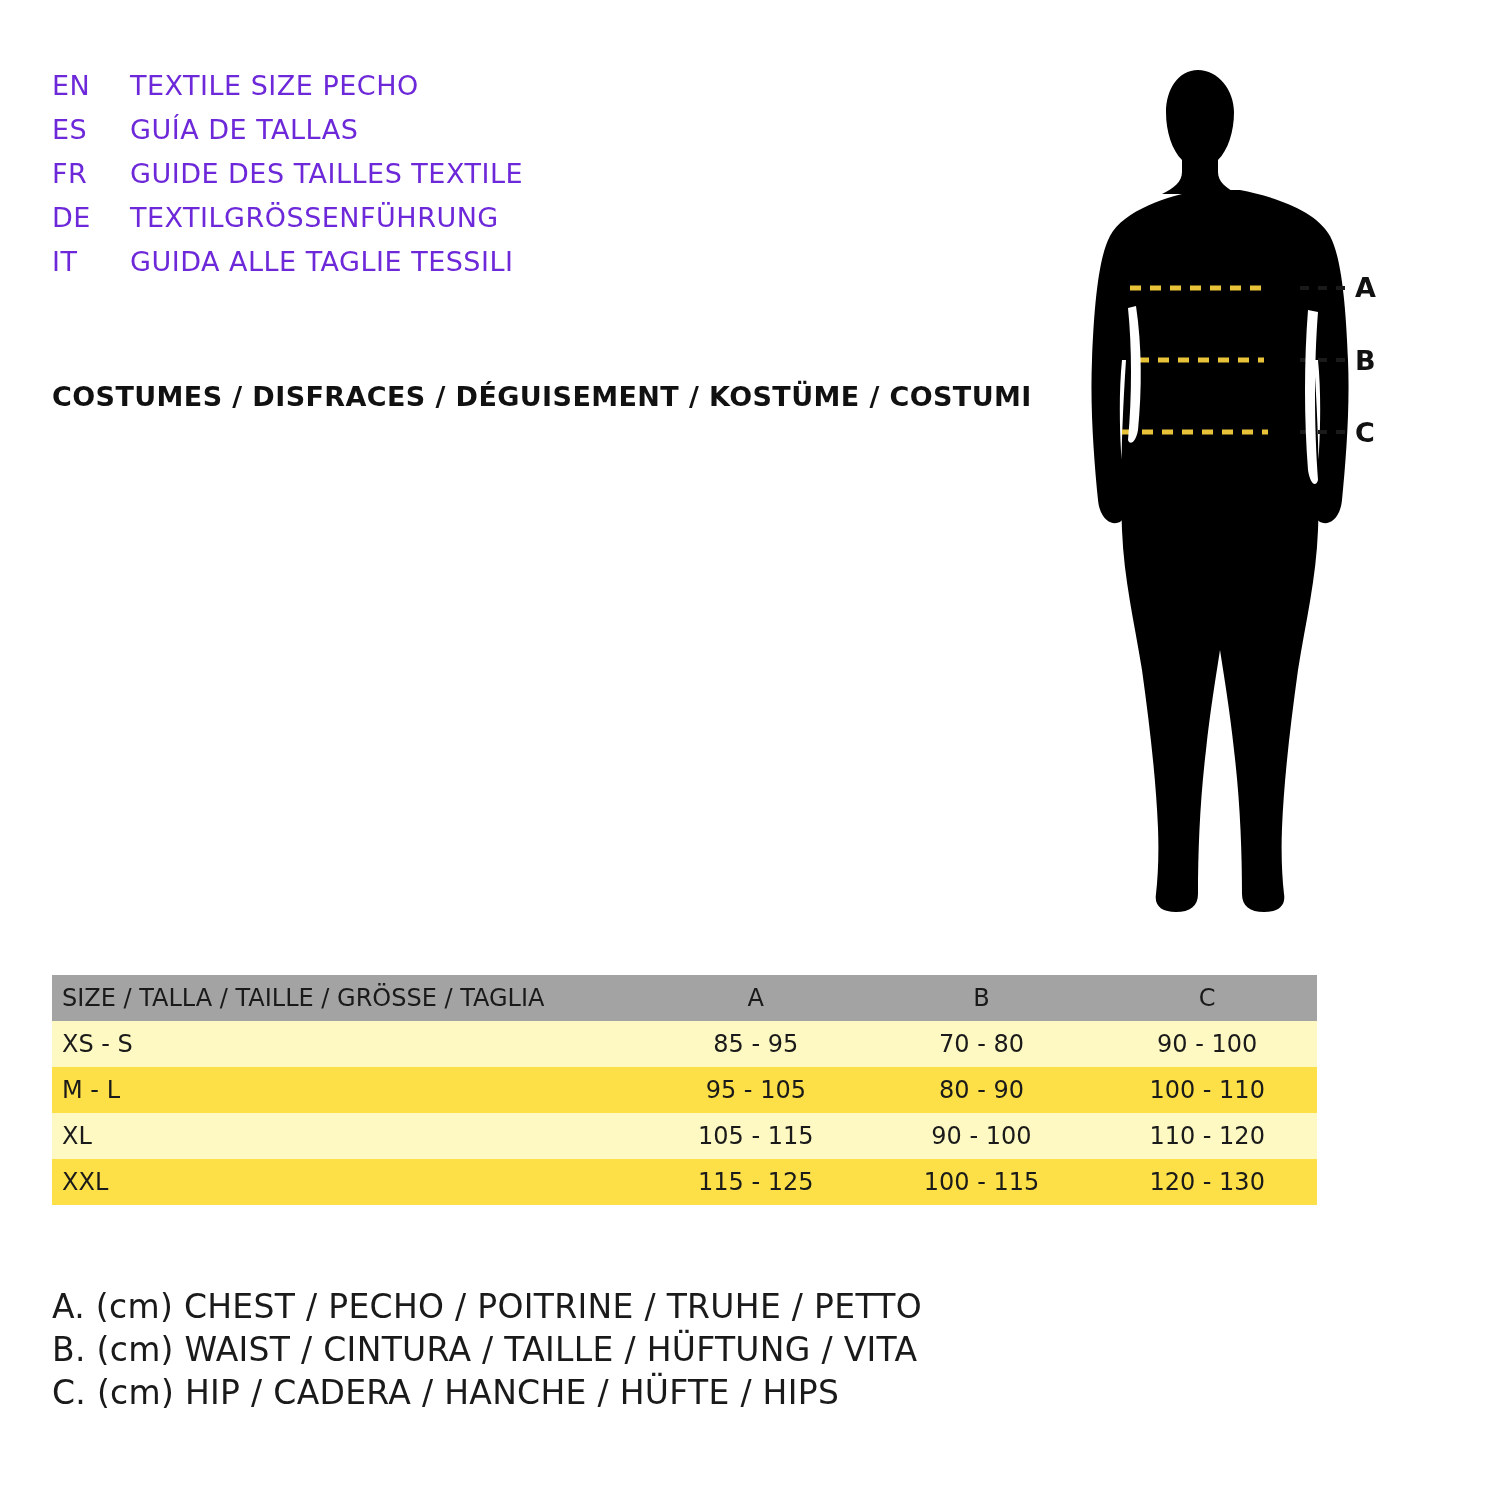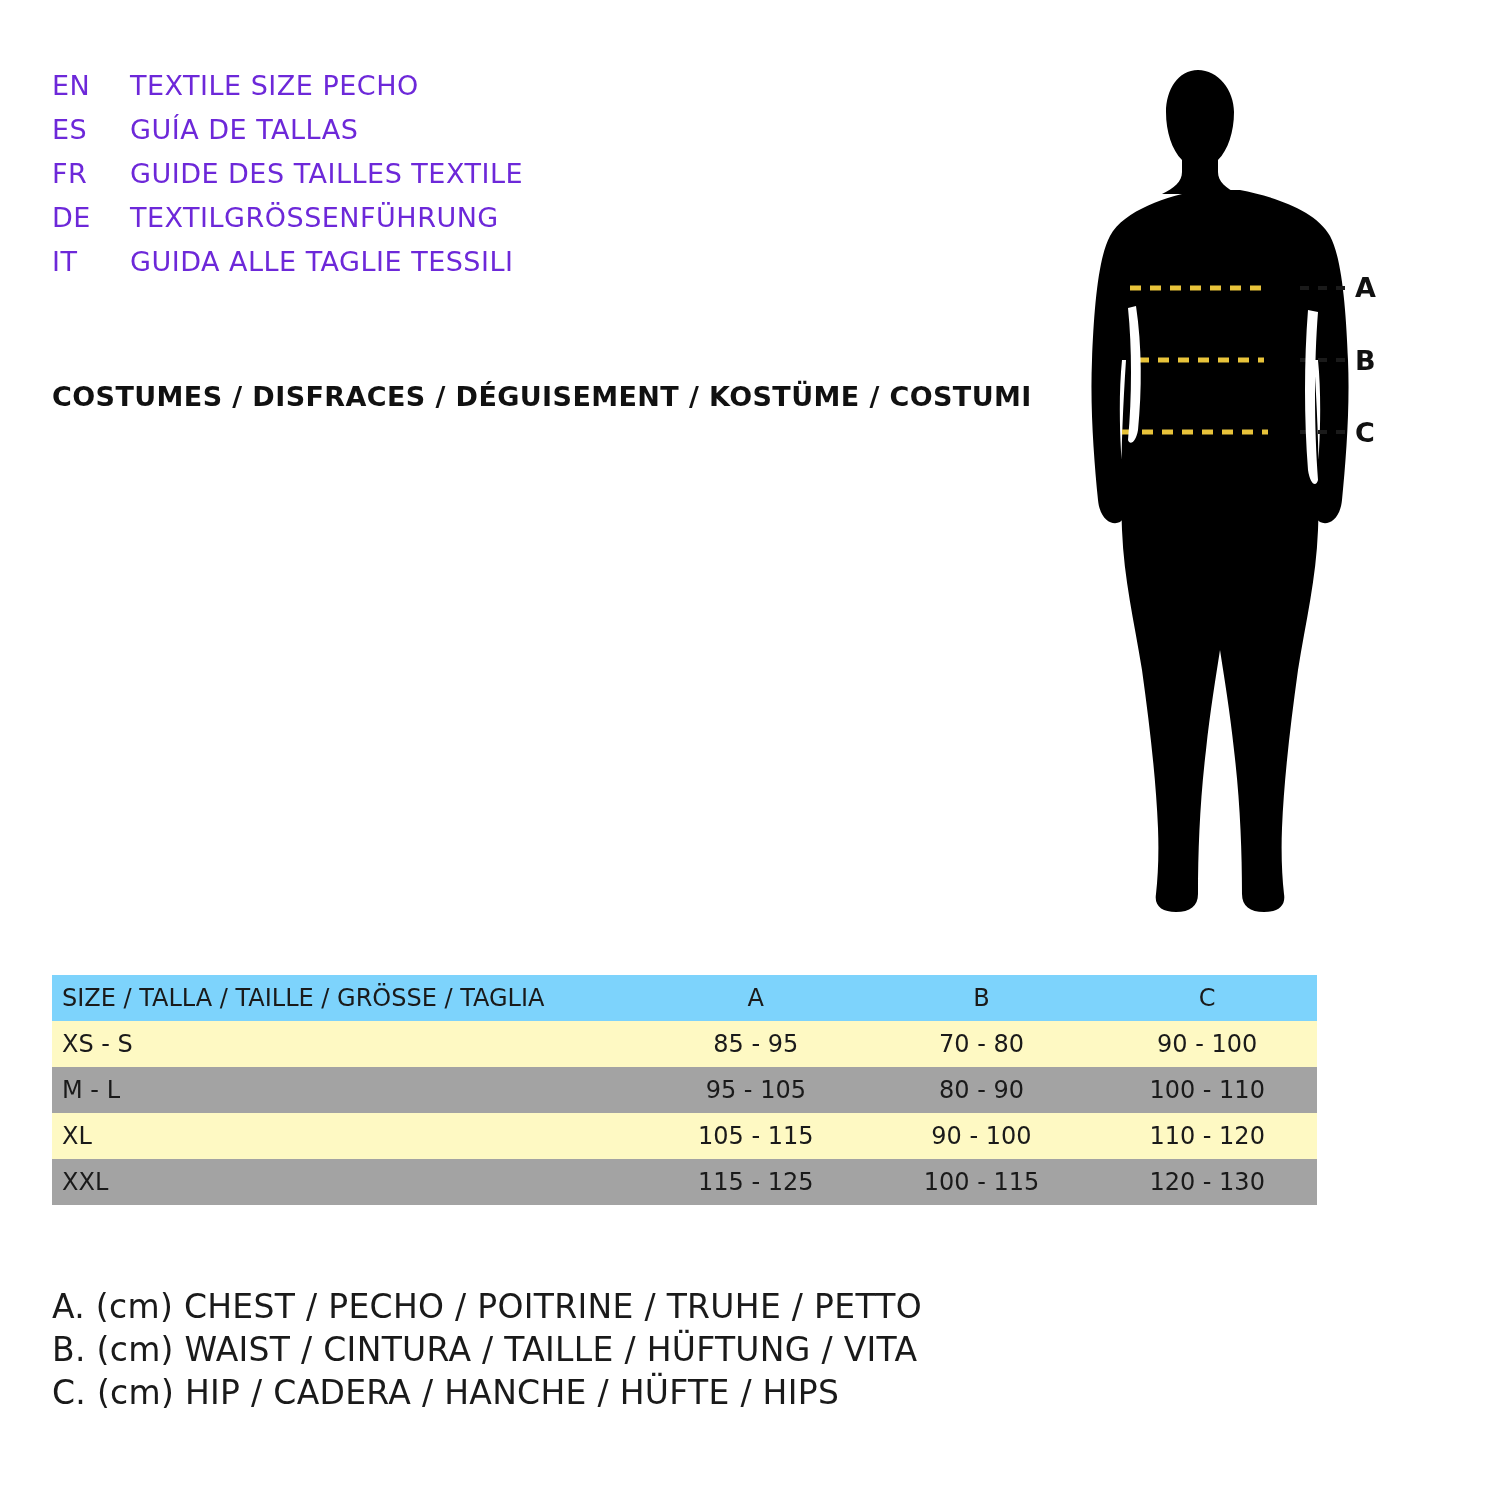--- a/index.html
+++ b/index.html
@@ -99,27 +99,27 @@
     text-align: center;
     font-weight: normal;
   }
   table.size-table th.col-size,
   table.size-table td.col-size {
     text-align: left;
     padding-left: 10px;
     width: 578px;
   }
   table.size-table th {
-    background: #7dd3fc;
+    background: #a3a3a3;
   }
   table.size-table tr.row-even td {
     background: #fef9c3;
   }
   table.size-table tr.row-odd td {
-    background: #a3a3a3;
+    background: #fde047;
   }
 
   
   .legend {
     position: absolute;
     left: 52px;
     top: 1285px;
     font-size: 33px;
     letter-spacing: 0.3px;
     color: #1a1a1a;

